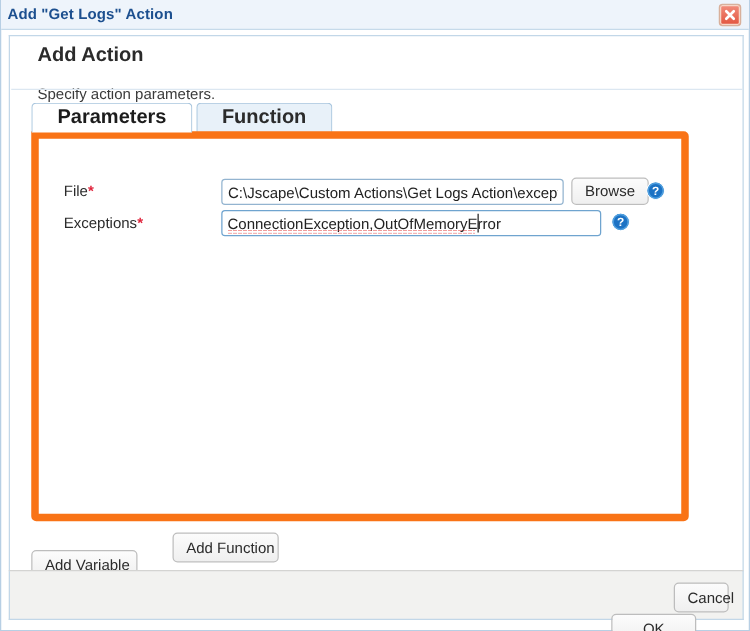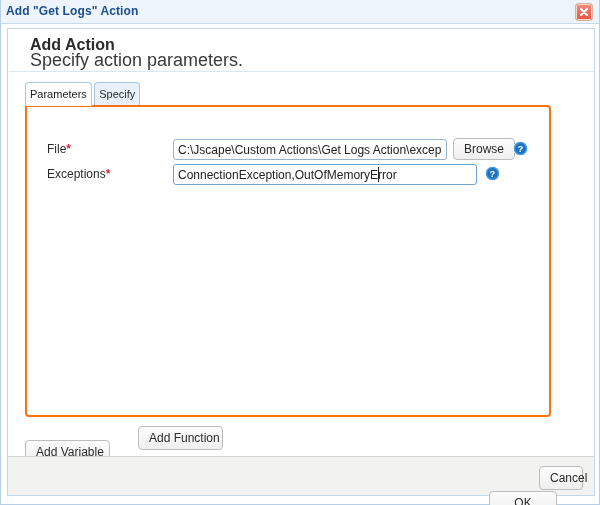--- a/index.html
+++ b/index.html
@@ -76,24 +76,24 @@
     left: 22px;
     top: 8px;
   }
   .header-title {
     font-size: 16px;
     font-weight: bold;
     color: #2b2b2b;
     line-height: 15px;
   }
   .header-sub {
-    font-size: 18px;
+    font-size: 12px;
     color: #3a3a3a;
     line-height: 15px;
-    margin-top: 1px;
+    margin-top: 16px;
   }
   .header-rule {
     position: absolute;
     left: 1px;
     top: 42px;
     width: 585px;
     height: 1px;
     background: #dce7f1;
   }
 
@@ -103,47 +103,48 @@
     left: 17px;
     top: 53px;
     height: 24px;
   }
   .tab {
     position: relative;
     display: inline-block;
     box-sizing: border-box;
     height: 24px;
     line-height: 22px;
-    padding: 0 4px;
-    font-size: 11px;
+    padding: 0 20px;
+    font-size: 16px;
     color: #2b2b2b;
     border: 1px solid #a9c6de;
     border-bottom: none;
     border-radius: 4px 4px 0 0;
     margin-right: -1px;
     vertical-align: bottom;
     cursor: pointer;
     background: #e8f1f9;
+    font-weight: bold;
   }
   .tab.active {
     background: #ffffff;
     z-index: 3;
     color: #1c1c1c;
   }
 
   
   .panel {
     position: absolute;
     left: 17px;
     top: 76px;
     width: 526px;
     height: 312px;
     box-sizing: border-box;
     background: #ffffff;
-    border: 2px solid #f97316;
+    border: 6px solid #f97316;
     border-radius: 0 4px 4px 4px;
   }
 
   .field-row {
     position: absolute;
     height: 22px;
   }
   .field-label {
     position: absolute;
     font-size: 12px;
@@ -253,21 +254,21 @@
   <div class="body-area">
 
     <div class="header-block">
       <div class="header-title">Add Action</div>
       <div class="header-sub">Specify action parameters.</div>
     </div>
     <div class="header-rule"></div>
 
     <div class="tabstrip">
       <div class="tab active">Parameters</div>
-      <div class="tab">Specify</div>
+      <div class="tab">Function</div>
     </div>
 
     <div class="panel">
 
       <div class="field-row" style="left:0; top:32px; width:520px;">
         <div class="field-label" style="left:20px;"><span>File</span><span class="req">*</span></div>
         <input class="textbox" style="left: 146px; top: 0px; width: 274px;" readonly="" value="C:\Jscape\Custom Actions\Get Logs Action\exceptons.l">
         <button class="btn" style="left:426px; top:-1px;">Browse</button>
         <div class="help-icon" style="left:486px; top:2px;">
           <svg width="15" height="15" viewBox="0 0 15 15">

